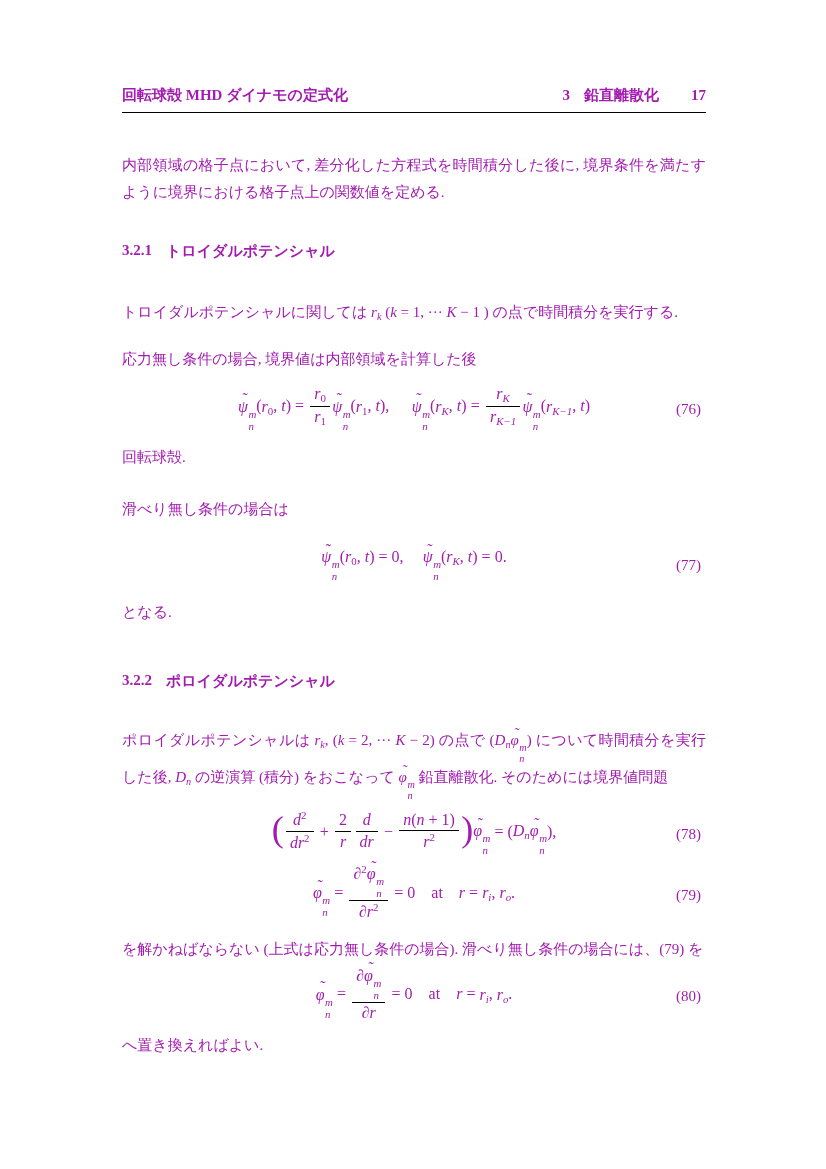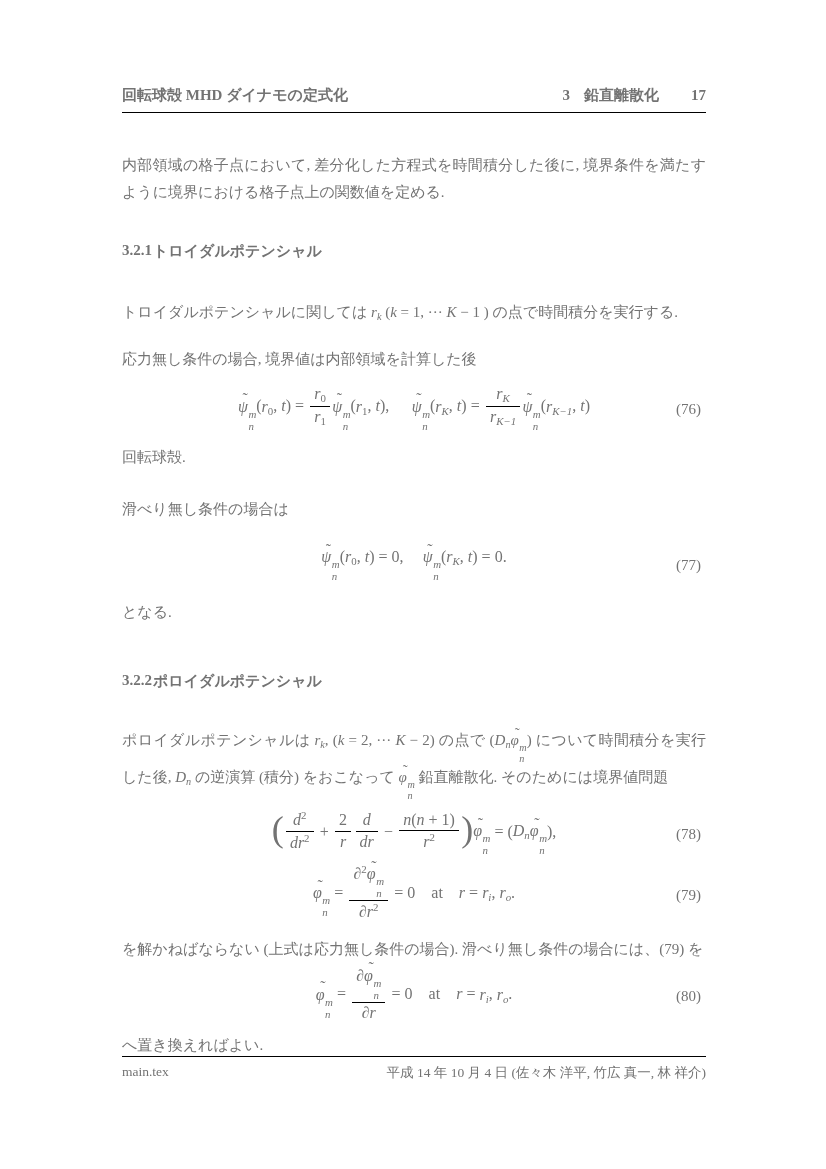--- a/index.html
+++ b/index.html
@@ -1,35 +1,35 @@
 <!DOCTYPE html>
 <html><head>
 <meta charset="utf-8">
 <style>
   * { margin:0; padding:0; box-sizing:border-box; }
   html,body { background:#ffffff; }
   .page {
     position:relative; width:826px; height:1169px; background:#ffffff;
-    color:#737373; font-family:"Liberation Serif","DejaVu Serif",serif;
+    color:#a21caf; font-family:"Liberation Serif","DejaVu Serif",serif;
     margin:0 auto; overflow:hidden;
   }
   .content { position:absolute; left:122px; top:86px; width:584px; }
 
   
   .header {
     display:flex; justify-content:space-between; align-items:baseline;
     font-weight:bold; font-size:15px; border-bottom:1.2px solid #000;
     padding-bottom:7px;
   }
   .h-right { display:inline-flex; gap:14px; align-items:baseline; }
   .h-page { margin-left:18px; }
 
   
   .h1 { margin-top:34px; font-size:17.5px; font-weight:bold; display:flex; gap:17px; }
-  .h2 { font-size:15px; font-weight:bold; display:flex; gap:1px; }
+  .h2 { font-size:15px; font-weight:bold; display:flex; gap:14px; }
   .h2.s321 { margin-top:36px; }
   .h2.s322 { margin-top:46px;text-align:right; }
 
   
   p.body { font-size:15px; line-height:27px; text-align:justify; }
   .p-intro    { margin-top:39px; }
   .p-toroidal { margin-top:38px; }
   .p-stress   { margin-top:16px; }
   .p-sadameru { margin-top:9px; }
   .p-noslip   { margin-top:25px; }
@@ -173,17 +173,13 @@
             </span></span><span class="rm"> = </span><span class="frac"><span class="num"><span class="rm">∂</span><span class="ss"><span class="base it">φ</span><span class="tilde">˜</span><span class="ms">
                   <span class="it">m</span>
                   <span class="it">n</span>
                 </span></span></span><span class="den"><span class="rm">∂</span><span class="it">r</span></span></span><span class="rm"> = 0</span><span class="msp" style="width: 1em;"></span><span class="rm">at</span><span class="msp" style="width: 1em;"></span><span class="it">r</span><span class="rm"> = </span><span class="ss"><span class="base it">r</span><span class="sub it">i</span></span><span class="rm">, </span><span class="ss"><span class="base it">r</span><span class="sub it">o</span></span><span class="rm">.</span></span>
       <span class="eqno">(80)</span>
     </div>
 
     <p class="body p-replace"><span class="jp">へ置き換えればよい.</span></p>
   </div>
 
-  <div class="footer">
-    <span>main.tex</span>
-    <span>平成 14 年 10 月 4 日 (佐々木 洋平, 竹広 真一, 林 祥介)</span>
-  </div>
 </div>
 
 </body></html>

